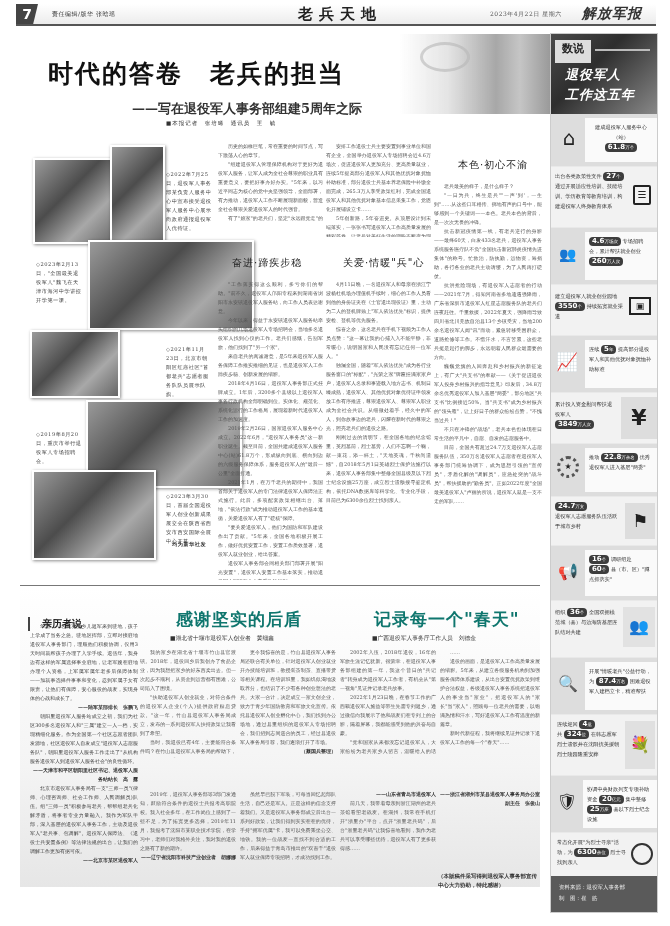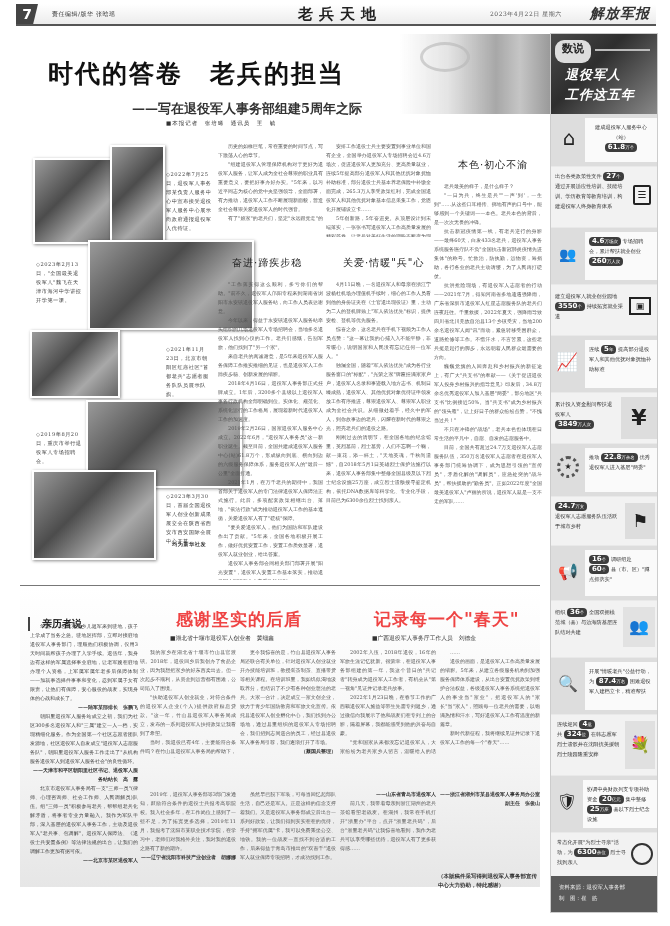--- a/index.html
+++ b/index.html
@@ -5,21 +5,21 @@
   * { box-sizing: border-box; margin: 0; padding: 0; }
   html, body { width: 670px; height: 926px; background: #fff; overflow: hidden; }
   body { font-family: "DejaVu Serif", "Liberation Serif", serif; color: #222; position: relative; }
 
   
   .masthead { position: absolute; left: 16px; top: 4px; width: 640px; height: 22px; display: flex; align-items: center; background: linear-gradient(#fff, #ececec); border-bottom: 2px solid #555; }
   .page-no { width: 22px; height: 20px; background: #444; color: #fff; font-family: "DejaVu Sans", sans-serif; font-weight: bold; font-size: 14px; display: flex; align-items: center; justify-content: center; clip-path: polygon(0 0, 100% 0, 78% 100%, 0 100%); }
   .editor { font-size: 6px; color: #333; margin-left: 14px; width: 200px; letter-spacing: 0.5px; }
   .section-title { font-family: "DejaVu Sans", sans-serif; font-weight: bold; font-size: 15px; letter-spacing: 6px; color: #222; width: 140px; text-align: center; margin-left: 18px; }
   .date { font-size: 6px; color: #555; margin-left: 80px; letter-spacing: 0.5px; }
-  .paper-name { margin-left: auto; margin-right: 6px; font-family: "DejaVu Serif", serif; font-style: italic; font-size: 14px; font-weight: bold; color: #333; letter-spacing: 1px; }
+  .paper-name { margin-left: auto; margin-right: 14px; font-family: "DejaVu Serif", serif; font-style: italic; font-size: 14px; font-weight: bold; color: #333; letter-spacing: 1px; }
 
   
   .main-title { position: absolute; left: 48px; top: 57px; font-family: "DejaVu Sans", sans-serif; font-weight: bold; font-size: 25px; letter-spacing: 2px; color: #111; white-space: nowrap; }
   .subtitle { position: absolute; left: 132px; top: 100px; font-size: 13px; font-weight: bold; color: #333; }
   .byline { position: absolute; left: 166px; top: 120px; font-size: 5.5px; color: #333; letter-spacing: 1px; }
 
   .hero-photo { position: absolute; left: 400px; top: 34px; width: 160px; height: 80px; background: linear-gradient(90deg, rgba(255,255,255,1) 0%, rgba(220,220,220,0.9) 30%, #999 60%, #bbb 75%, #777 100%); opacity: 0.85; }
   .hero-photo .star { position: absolute; left: 20px; top: 8px; width: 50px; height: 30px; border-radius: 50%; border: 3px solid rgba(170,170,170,0.6); }
   .hero-photo .sign { position: absolute; right: 8px; top: 6px; width: 46px; height: 70px; background: #ddd; border: 1px solid #aaa; font-size: 18px; color: #555; text-align: center; line-height: 30px; font-family: "DejaVu Serif", serif; font-weight: bold; }
 
@@ -28,37 +28,37 @@
   .caption { position: absolute; font-size: 5.2px; line-height: 9px; color: #444; letter-spacing: 0.5px; }
 
   
   .col { position: absolute; font-size: 5px; line-height: 9px; color: #555; text-align: justify; overflow: hidden; }
   .col p { text-indent: 2em; }
   .h2 { position: absolute; font-family: "DejaVu Sans", sans-serif; font-weight: normal; font-size: 10px; color: #222; letter-spacing: 1px; white-space: nowrap; }
 
   
   .info { position: absolute; left: 550px; top: 33px; width: 108px; height: 880px; background: #e9e9e9; border: 1px solid #ccc; overflow: hidden; }
   .info-head { height: 80px; background: linear-gradient(135deg, #4a4a4a 0%, #2e2e2e 40%, #888 100%); position: relative; color: #fff; }
-  .info-head .badge { position: absolute; left: 4px; top: 6px; width: 36px; height: 23px; border-radius: 9px; background: #ddd; color: #222; font-family: "DejaVu Sans", sans-serif; font-weight: bold; font-size: 11px; text-align: center; line-height: 18px; }
+  .info-head .badge { position: absolute; left: 4px; top: 6px; width: 36px; height: 23px; border-radius: 0; background: #ddd; color: #222; font-family: "DejaVu Sans", sans-serif; font-weight: bold; font-size: 11px; text-align: center; line-height: 18px; }
   .info-head .line { position: absolute; left: 44px; top: 15px; width: 55px; height: 2px; background: #bbb; }
   .info-head .t1, .info-head .t2 { position: absolute; left: 14px; font-family: "DejaVu Sans", sans-serif; font-weight: bold; font-size: 13px; letter-spacing: 1px; font-style: italic; }
   .info-head .t1 { top: 32px; }
   .info-head .t2 { top: 52px; }
   .card { position: absolute; left: 0; width: 108px; font-family: "DejaVu Sans", sans-serif; font-size: 5.2px; line-height: 10px; color: #333; }
   .card .box { position: absolute; background: #fafafa; padding: 4px; }
   .pill { display: inline-block; background: #3d3d3d; color: #fff; border-radius: 4px; padding: 0 3px; font-size: 7px; font-weight: bold; line-height: 9px; }
   .pill small { font-size: 4.5px; font-weight: normal; }
   .icon { position: absolute; display: flex; align-items: center; justify-content: center; color: #222; }
   .info-foot { position: absolute; left: 0; bottom: 0; width: 108px; height: 36px; background: #5a5a5a; color: #eee; font-family: "DejaVu Sans", sans-serif; font-size: 5.5px; line-height: 11px; padding: 6px 8px; }
 
   
   .divider { position: absolute; left: 20px; top: 585px; width: 520px; height: 1px; background: #777; }
   .bottom-bg { position: absolute; left: 20px; top: 587px; width: 520px; height: 300px; background: linear-gradient(180deg, #fff 0%, #f4f4f4 60%, #e6e6e6 100%); }
   .side-tag { position: absolute; left: 28px; top: 617px; font-family: "DejaVu Sans", sans-serif; font-weight: bold; font-size: 10px; color: #222; border-left: 2px solid #444; padding-left: 12px; }
-  .bh { position: absolute; font-family: "DejaVu Sans", sans-serif; font-weight: bold; font-size: 17px; color: #ef4444; letter-spacing: 1px; white-space: nowrap; }
+  .bh { position: absolute; font-family: "DejaVu Sans", sans-serif; font-weight: bold; font-size: 17px; color: #0f766e; letter-spacing: 1px; white-space: nowrap; }
   .bbyline { position: absolute; font-size: 5.8px; color: #333; white-space: nowrap; }
   .sig { text-align: right; color: #333; font-weight: bold; }
   .note { position: absolute; left: 438px; top: 872px; width: 100px; font-size: 5.5px; line-height: 9px; font-weight: bold; color: #333; }
 </style>
 </head>
 <body>
 
 <div class="masthead">
   <div class="page-no">7</div>
   <div class="editor">责任编辑/版华  张晗瑶</div>

